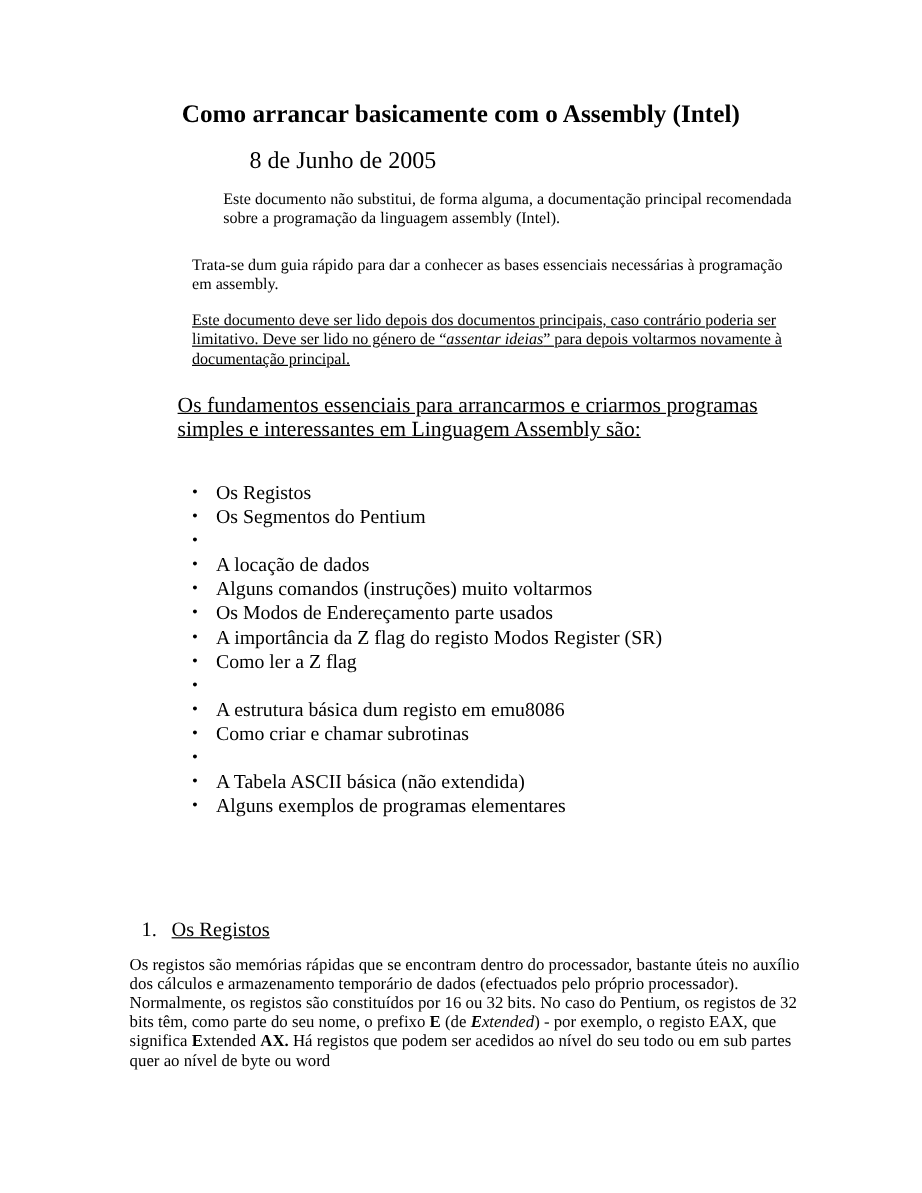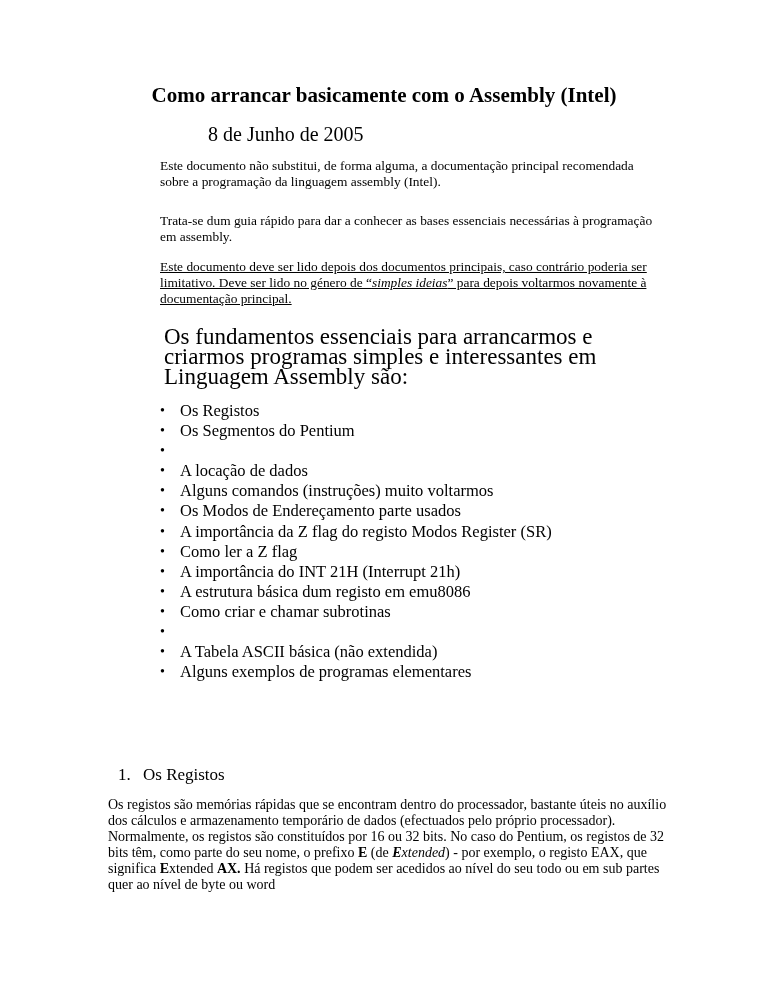--- a/index.html
+++ b/index.html
@@ -2,54 +2,54 @@
 <html><head>
 <meta charset="utf-8">
 <style>
   html, body { margin: 0; padding: 0; background: #ffffff; }
   body { width: 768px; height: 994px; position: relative; overflow: hidden;
          font-family: "Liberation Serif", "DejaVu Serif", serif; color: #000; }
   .abs { position: absolute; }
   .title { left: 0; width: 768px; top: 83px; text-align: center; font-weight: bold; font-size: 21px; }
   .date { left: 160px; top: 123px; font-size: 20px; margin-left: 48px; }
   .para { left: 160px; width: 500px; font-size: 13.4px; line-height: 16px; }
-  .p1 { top: 158px; }
+  .p1 { top: 158px; margin-left: 26px; }
   .p2 { top: 213px; }
   .p3 { top: 259px; text-decoration: underline; }
-  .fund { left: 164px; top: 327px; width: 510px; font-size: 23px; line-height: 20px; }
+  .fund { left: 148px; top: 327px; width: 510px; font-size: 18px; line-height: 20px; text-decoration: underline; }
   ul.topics { position: absolute; left: 160px; top: 401px; margin: 0; padding: 0; list-style: none; font-size: 16.5px; }
   ul.topics li { position: relative; height: 20.1px; line-height: 20px; padding-left: 20px; white-space: nowrap; }
   ul.topics li .bullet { position: absolute; left: 0; top: 0; font-size: 14px; }
-  .section { left: 118px; top: 765px; font-size: 17px; }
+  .section { left: 118px; top: 765px; font-size: 17px; text-decoration: underline; }
   .section .num { display: inline-block; width: 25px; }
   .body { left: 108px; top: 797px; width: 560px; font-size: 14px; line-height: 16px; }
 </style>
 </head>
 <body>
 
 <div class="abs title">Como arrancar basicamente com o Assembly (Intel)</div>
 <div class="abs date">8 de Junho de 2005</div>
 
 <div class="abs para p1">Este documento não substitui, de forma alguma, a documentação principal recomendada sobre a programação da linguagem assembly (Intel).</div>
 <div class="abs para p2">Trata-se dum guia rápido para dar a conhecer as bases essenciais necessárias à programação em assembly.</div>
 
-<div class="abs para p3"><span>Este documento deve ser lido depois dos documentos principais, caso contrário poderia ser limitativo. Deve ser lido no género de “</span><em>simples ideias</em><span>” para depois voltarmos novamente à documentação principal.</span></div>
+<div class="abs para p3"><span>Este documento deve ser lido depois dos documentos principais, caso contrário poderia ser limitativo. Deve ser lido no género de “</span><em>assentar ideias</em><span>” para depois voltarmos novamente à documentação principal.</span></div>
 
 <div class="abs fund">Os fundamentos essenciais para arrancarmos e criarmos programas simples e interessantes em Linguagem Assembly são:</div>
 
 <ul class="topics">
   <li><span class="bullet">•</span><span>Os Registos</span></li>
   <li><span class="bullet">•</span><span>Os Segmentos do Pentium</span></li>
   <li><span class="bullet">•</span></li>
   <li><span class="bullet">•</span><span>A locação de dados</span></li>
   <li><span class="bullet">•</span><span>Alguns comandos (instruções) muito voltarmos</span></li>
   <li><span class="bullet">•</span><span>Os Modos de Endereçamento parte usados</span></li>
   <li><span class="bullet">•</span><span>A importância da Z flag do registo Modos Register (SR)</span></li>
   <li><span class="bullet">•</span><span>Como ler a Z flag</span></li>
-  <li><span class="bullet">•</span><span>A importância do INT 21H (Interrupt 21h)</span></li>
+  <li><span class="bullet">•</span></li>
   <li><span class="bullet">•</span><span>A estrutura básica dum registo em emu8086</span></li>
   <li><span class="bullet">•</span><span>Como criar e chamar subrotinas</span></li>
   <li><span class="bullet">•</span></li>
   <li><span class="bullet">•</span><span>A Tabela ASCII básica (não extendida)</span></li>
   <li><span class="bullet">•</span><span>Alguns exemplos de programas elementares</span></li>
 </ul>
 
 <div class="abs section"><span class="num">1.</span><span>Os Registos</span></div>
 
 <div class="abs body"><span>Os registos são memórias rápidas que se encontram dentro do processador, bastante úteis no auxílio dos cálculos e armazenamento temporário de dados (efectuados pelo próprio processador). Normalmente, os registos são constituídos por 16 ou 32 bits. No caso do Pentium, os registos de 32 bits têm, como parte do seu nome, o prefixo </span><b>E</b><span> (de </span><b><i>E</i></b><i>xtended</i><span>) - por exemplo, o registo EAX, que significa </span><b>E</b><span>xtended </span><b>AX.</b><span>  Há registos que podem ser acedidos ao nível do seu todo ou em sub partes quer ao nível de byte ou word</span></div>

